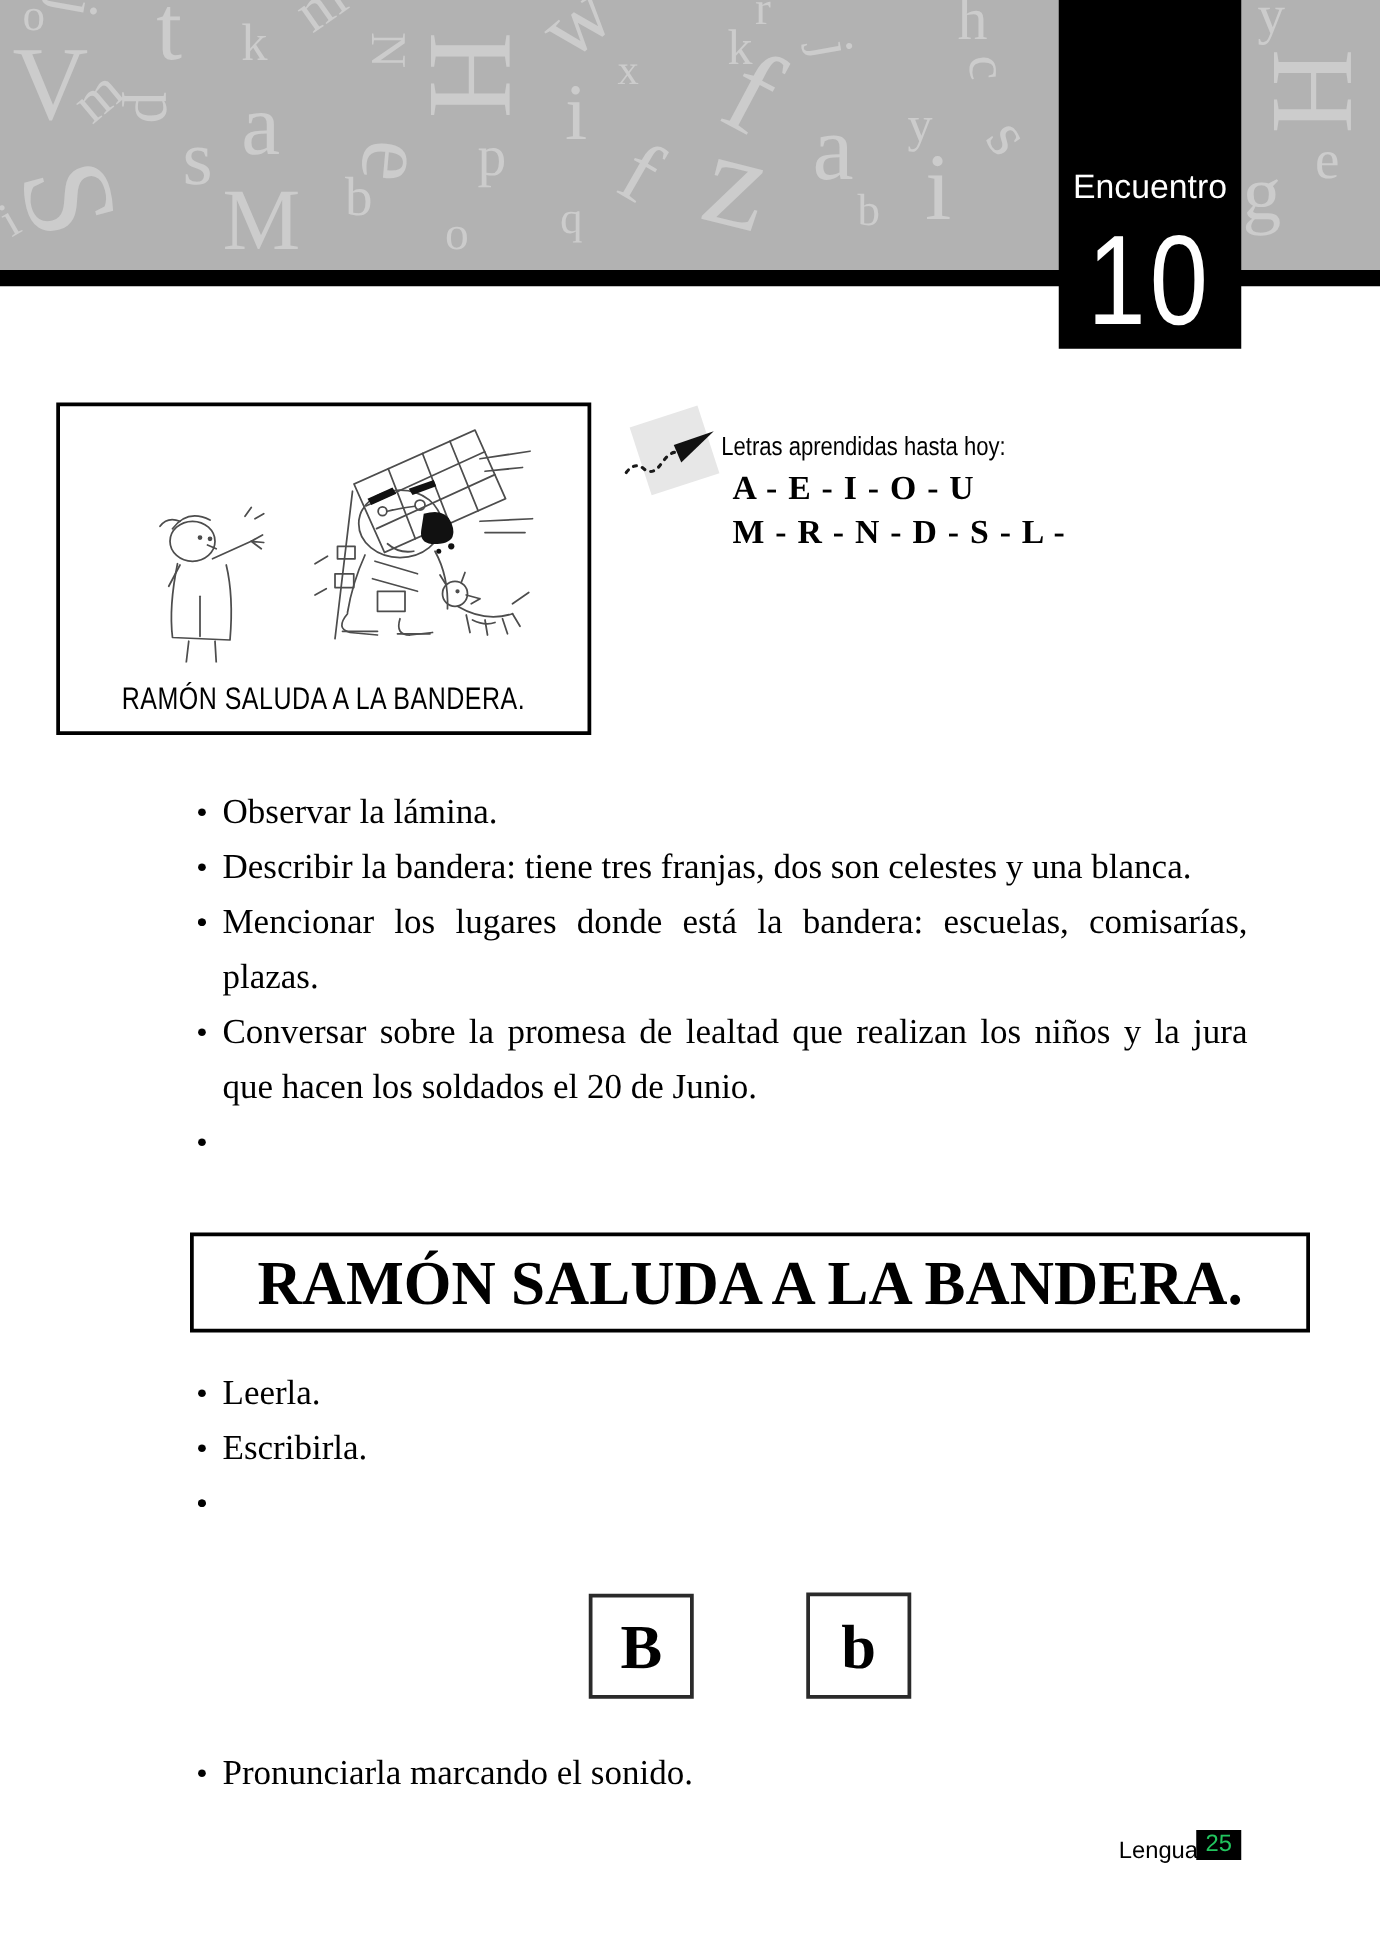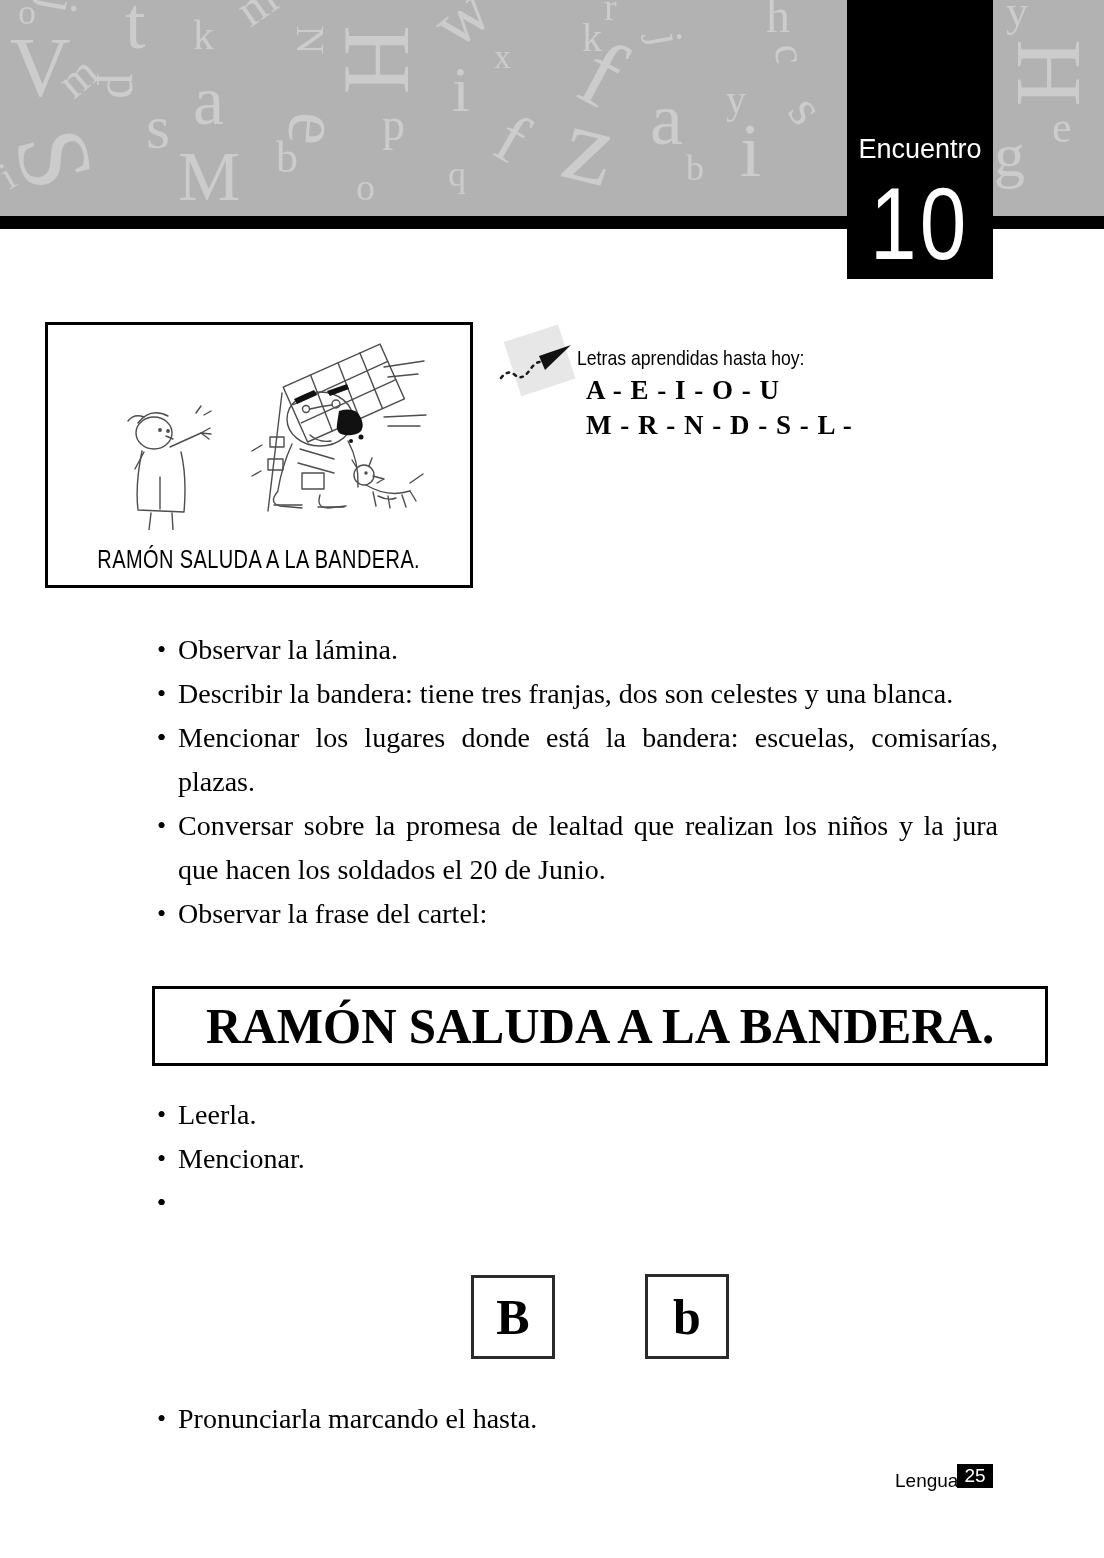--- a/index.html
+++ b/index.html
@@ -89,21 +89,21 @@
   #box-upper{left:471px;top:1275px;width:84px;height:84px;}
   #box-lower{left:645px;top:1274px;width:84px;height:85px;}
   .letter-box span{font:bold 50px/1 "Liberation Serif",serif;}
   
   .footer-subject{
     position:absolute;left:895px;top:1471px;
     font:19px/1.1 "Liberation Sans",sans-serif;
   }
   .page-badge{
     position:absolute;left:957px;top:1464px;width:36px;height:24px;background:#000;
-    color:#ffffff;font:19px/24px "Liberation Sans",sans-serif;text-align:center;
+    color:#22c55e;font:19px/24px "Liberation Sans",sans-serif;text-align:center;
   }
   .line-art{stroke:#4d4d4d;stroke-width:1.4;fill:none;stroke-linecap:round;stroke-linejoin:round;}
   .ink{fill:#111;stroke:none;}
 </style>
 </head>
 <body>
 
 <div class="banner">
   <div>
       <span class="cloud-letter" style="left: 18px; top: -6px; font-size: 36px; transform: rotate(0deg);">o</span>
@@ -239,39 +239,39 @@
 <div class="letras-title">Letras aprendidas hasta hoy:</div>
 <div class="letras-line1">A - E - I - O - U</div>
 <div class="letras-line2">M - R - N - D - S - L -</div>
 
 <ul id="list-top" class="doc-list">
     <li><span class="bullet">•</span><span class="li-text">Observar la lámina.</span></li>
     <li><span class="bullet">•</span><span class="li-text">Describir la bandera: tiene tres franjas, dos son celestes y una blanca.</span></li>
     <li><span class="bullet">•</span></li>
     <li><span class="bullet">•</span><span class="li-text">Mencionar los lugares donde está la bandera: escuelas, comisarías, plazas.</span></li>
     <li><span class="bullet">•</span><span class="li-text">Conversar sobre la promesa de lealtad que realizan los niños y la jura que hacen los soldados el 20 de Junio.</span></li>
-    <li><span class="bullet">•</span><span class="li-text">Observar la frase del cartel:</span></li>
+    <li><span class="bullet">•</span></li>
   </ul>
 
 <div class="cartel">
   <span class="cartel-text">RAMÓN SALUDA A LA BANDERA.</span>
 </div>
 
 <ul id="list-mid" class="doc-list">
     <li><span class="bullet">•</span><span class="li-text">Leerla.</span></li>
-    <li><span class="bullet">•</span><span class="li-text">Mencionar.</span></li>
+    <li><span class="bullet">•</span><span class="li-text">Escribirla.</span></li>
     <li><span class="bullet">•</span></li>
     <li><span class="bullet">•</span></li>
   </ul>
 
 <div id="box-upper" class="letter-box">
   <span>B</span>
 </div>
 <div id="box-lower" class="letter-box">
   <span>b</span>
 </div>
 
 <ul id="list-bottom" class="doc-list">
-    <li><span class="bullet">•</span><span class="li-text">Pronunciarla marcando el hasta.</span></li>
+    <li><span class="bullet">•</span><span class="li-text">Pronunciarla marcando el sonido.</span></li>
   </ul>
 
 <div class="footer-subject">Lengua</div>
 <div class="page-badge">25</div>
 
 </body></html>

